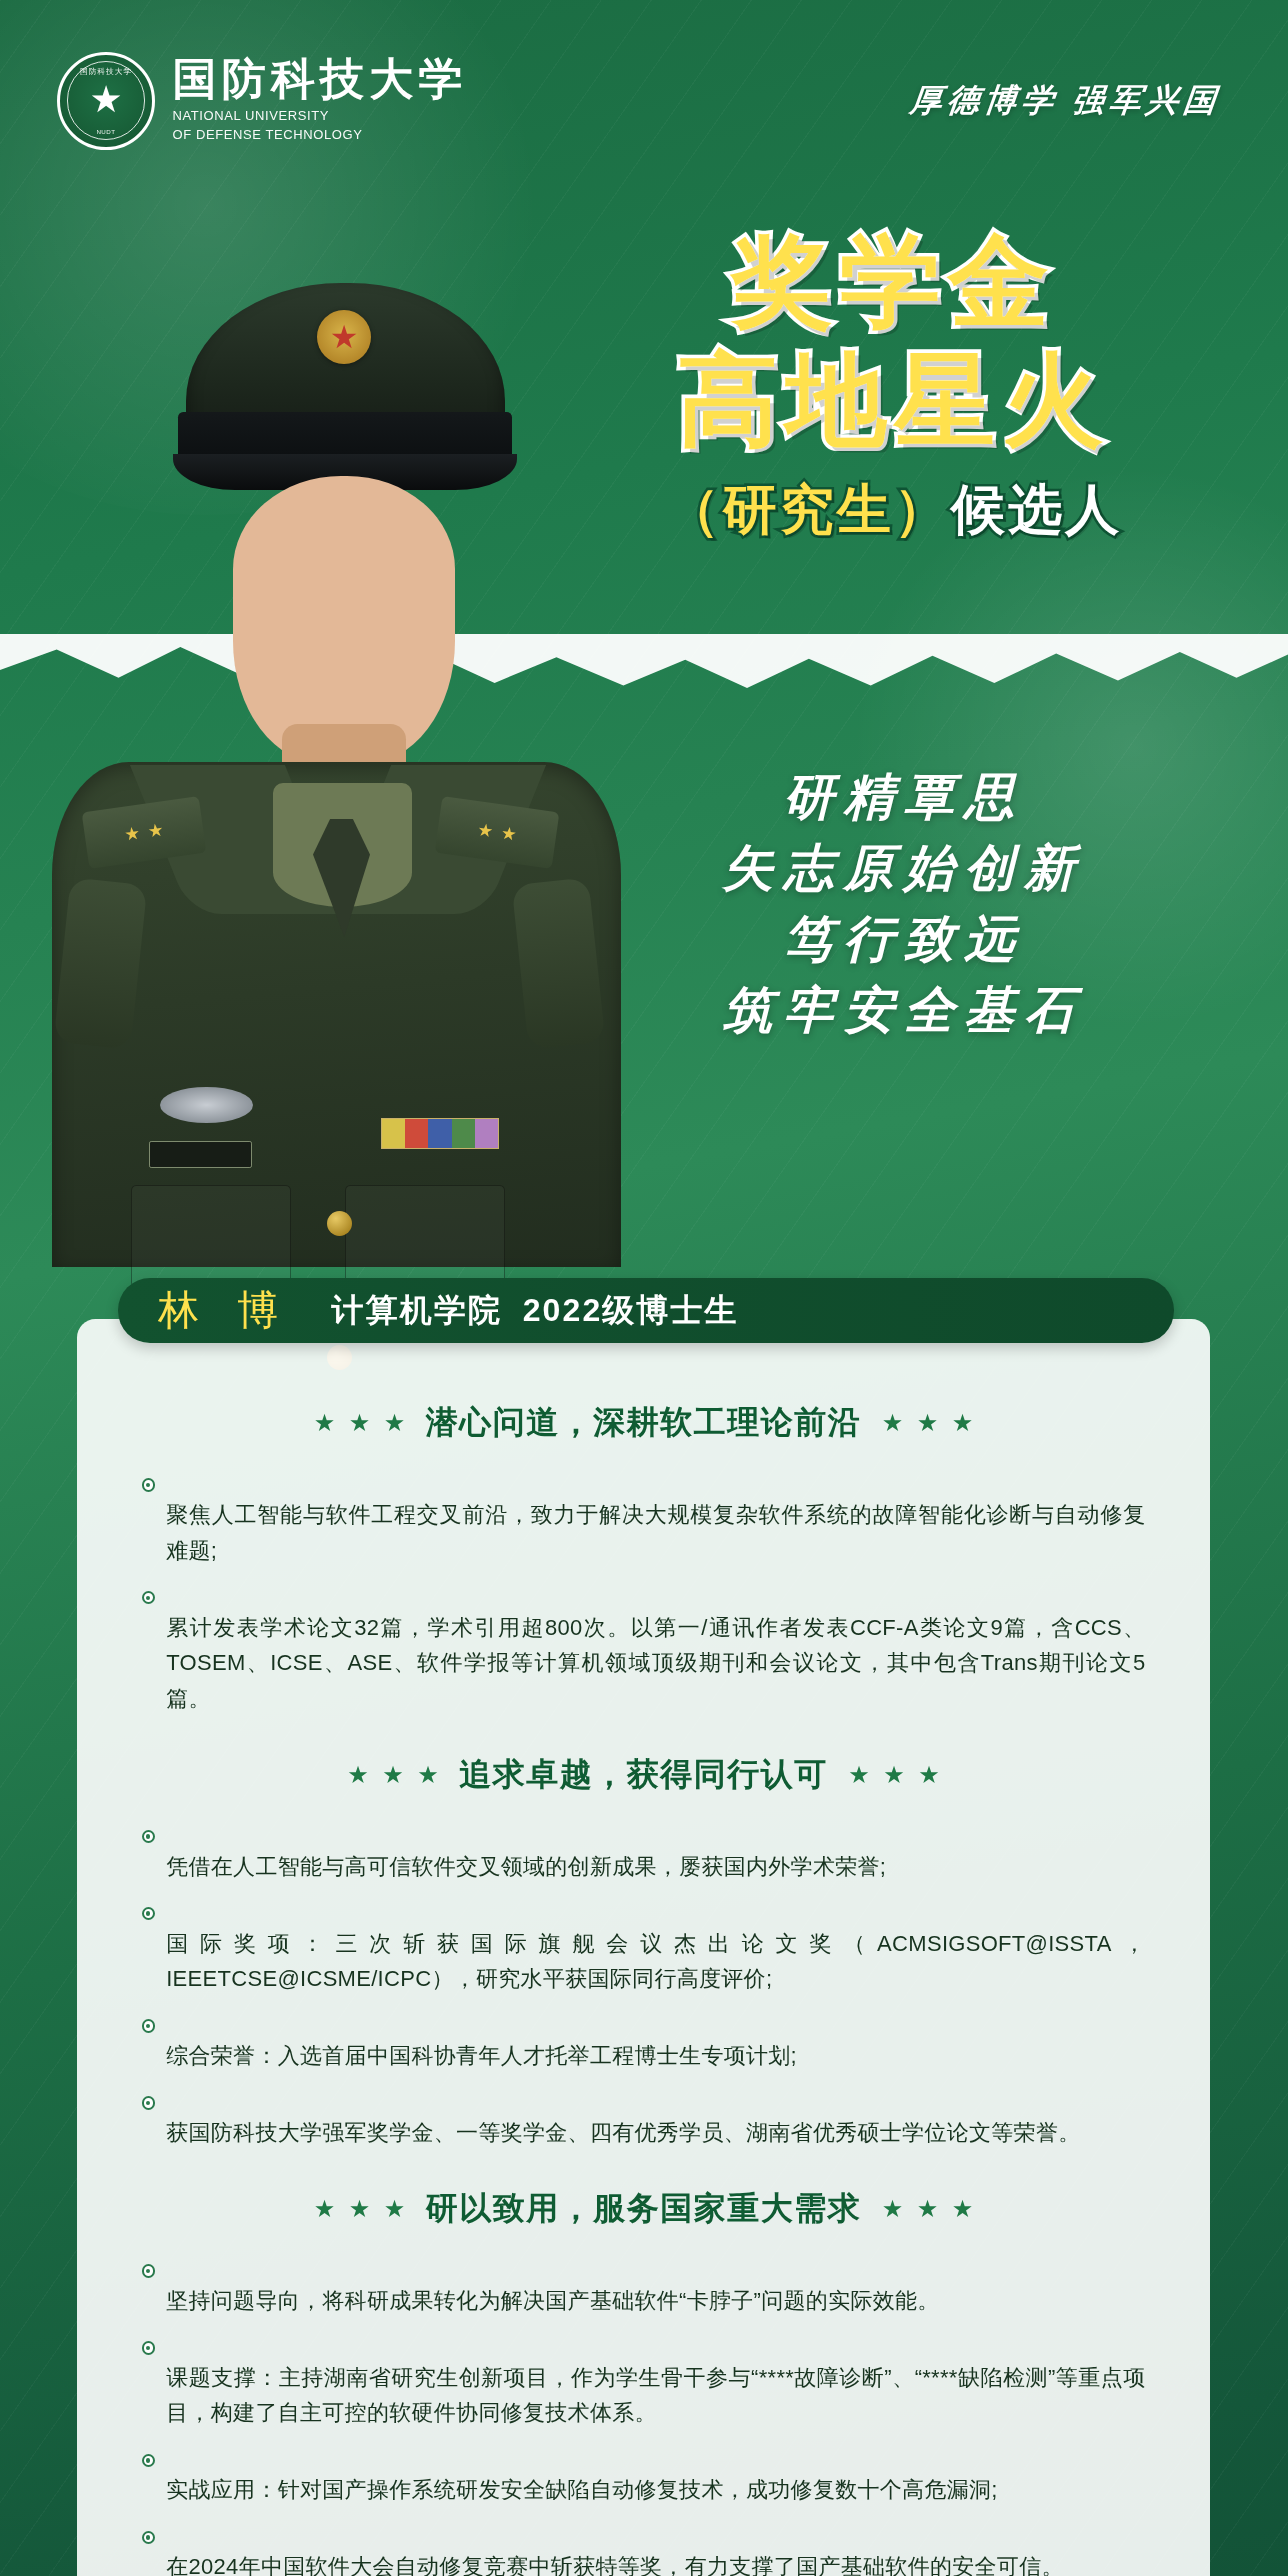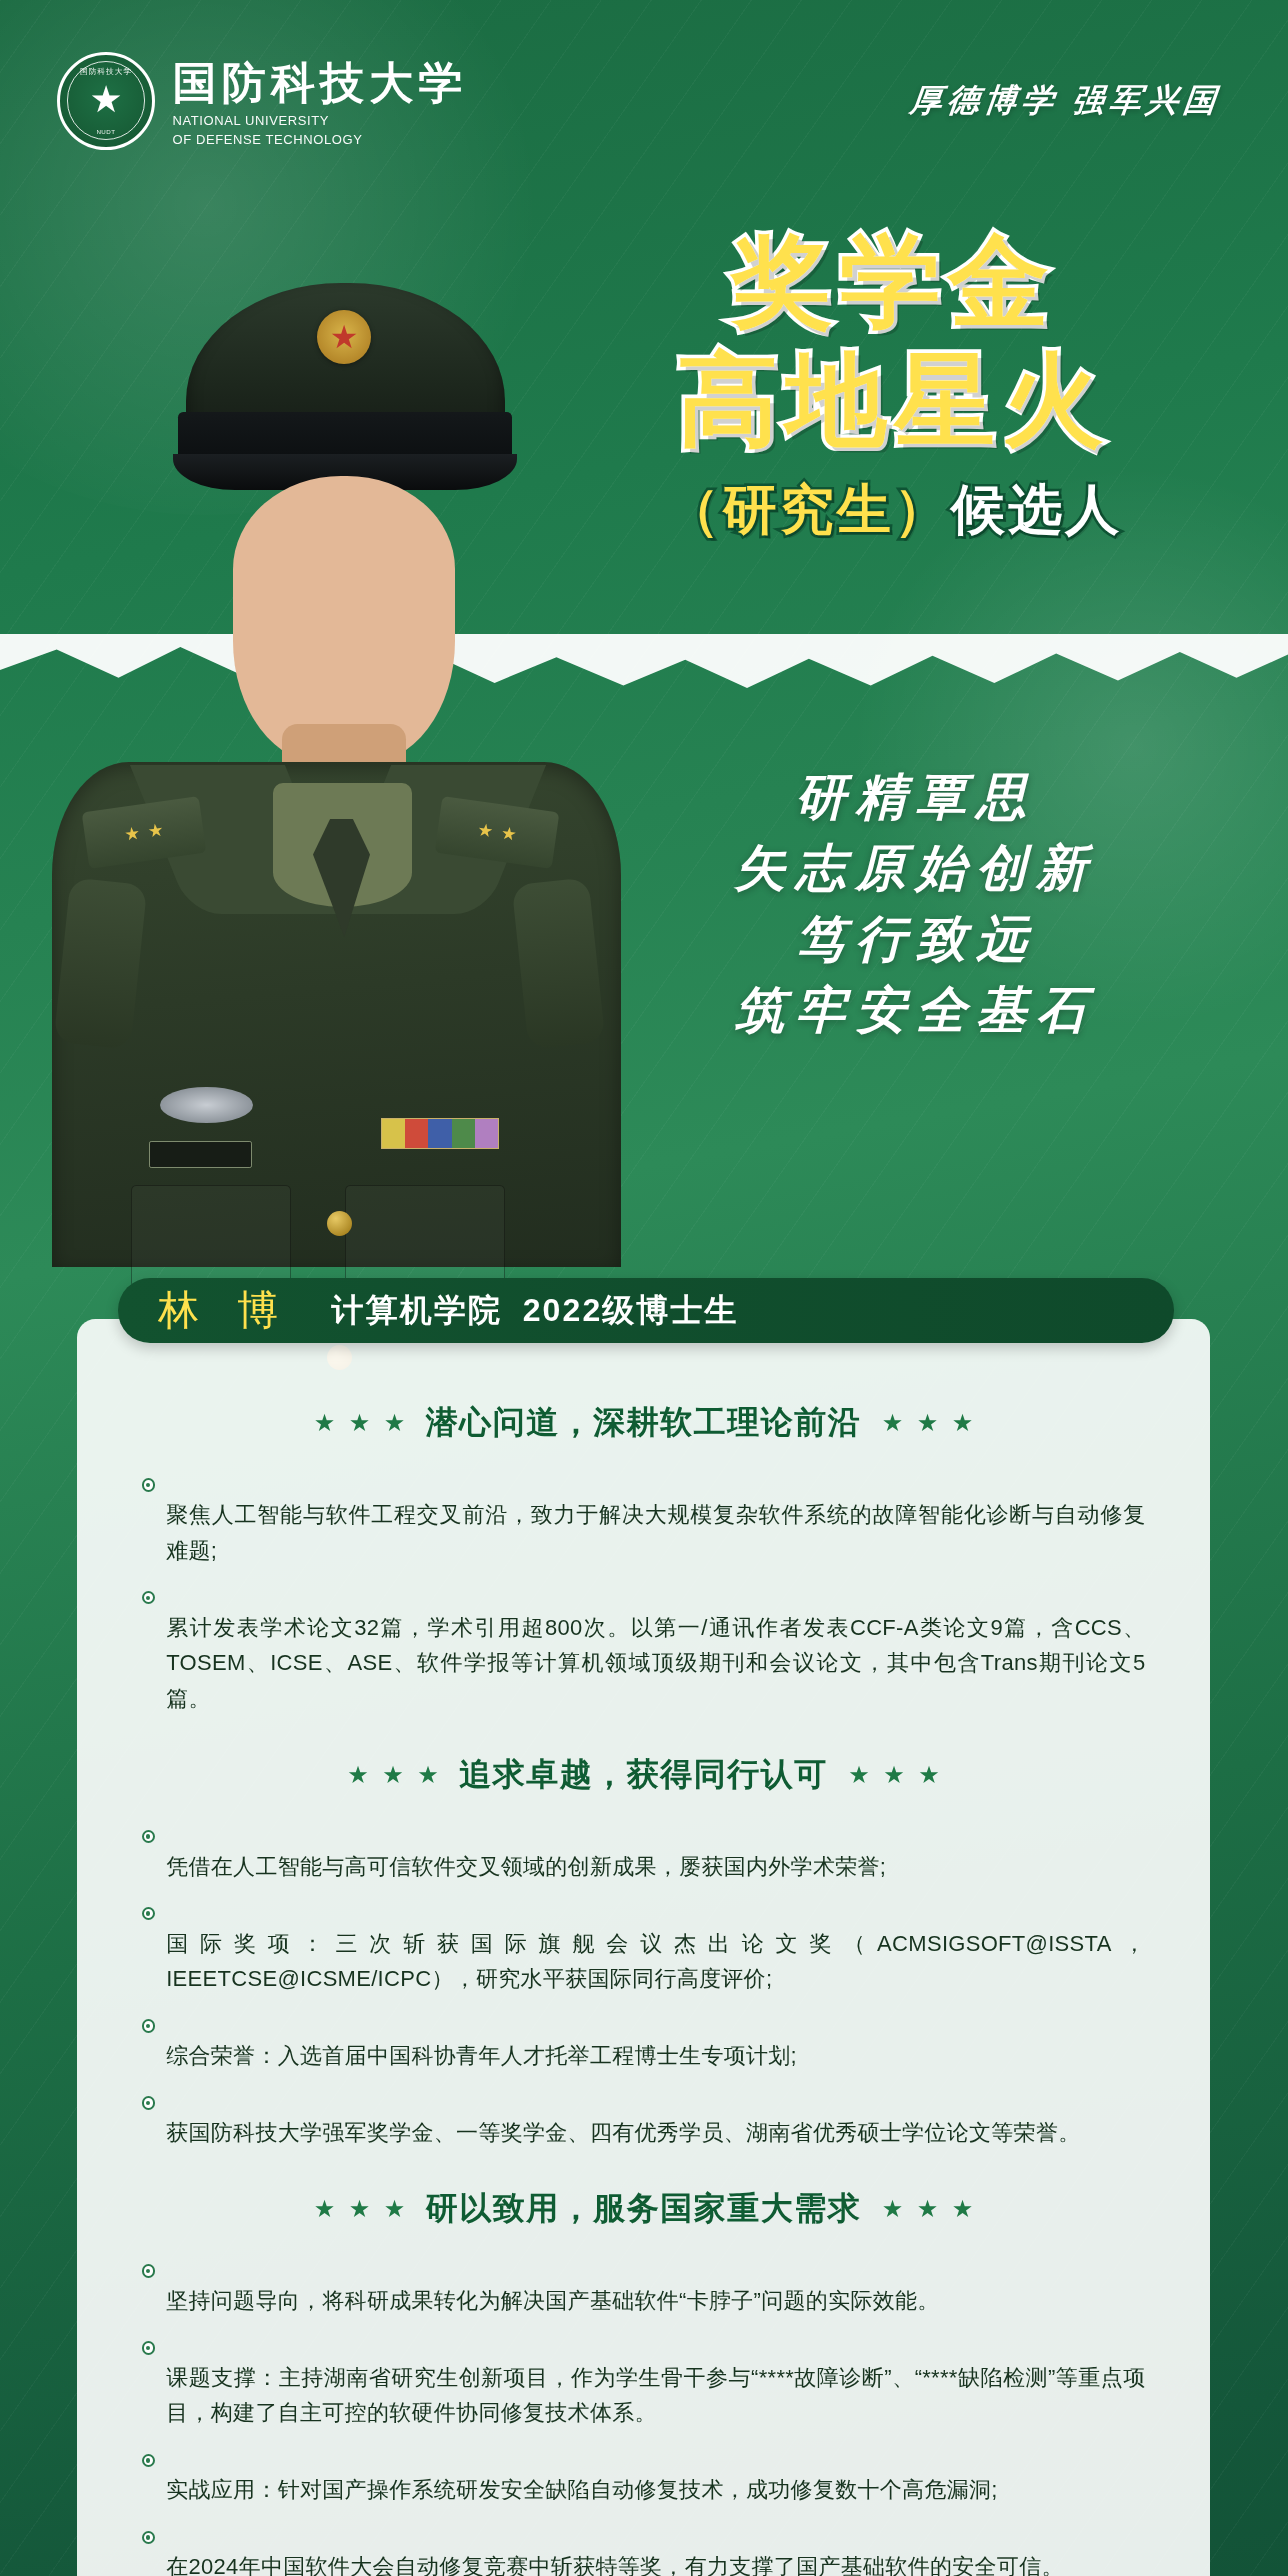--- a/index.html
+++ b/index.html
@@ -32,21 +32,21 @@
   
   .header {
     position: absolute; top: 0; left: 0; right: 0;
     height: 201px;
     display: flex;
     align-items: center;
     justify-content: space-between;
     padding: 0 67px 0 57px;
     z-index: 6;
   }
-  .brand { display: flex; align-items: flex-end; gap: 17.5px; }
+  .brand { display: flex; align-items: center; gap: 17.5px; }
   .emblem {
     width: 98px; height: 98px;
     border-radius: 50%;
     border: 3.6px solid #ffffff;
     position: relative;
     display: flex; align-items: center; justify-content: center;
     background: radial-gradient(circle at 50% 45%, #1e7045 0%, #14532f 100%);
     flex: none;
   }
   .emblem .inner-ring {
@@ -285,21 +285,21 @@
     top: 634px;
     height: 67px;
     z-index: 5;
   }
   .torn svg { display: block; width: 100%; height: 100%; }
 
   
   .calligraphy {
     position: absolute;
     top: 762px;
-    right: 55px;
+    right: 67px;
     width: 634px;
     text-align: center;
     z-index: 6;
     color: #ffffff;
     font-family: "Liberation Serif", "DejaVu Serif", serif;
     font-weight: bold;
     font-style: italic;
   }
   .calligraphy div {
     font-size: 50px;

